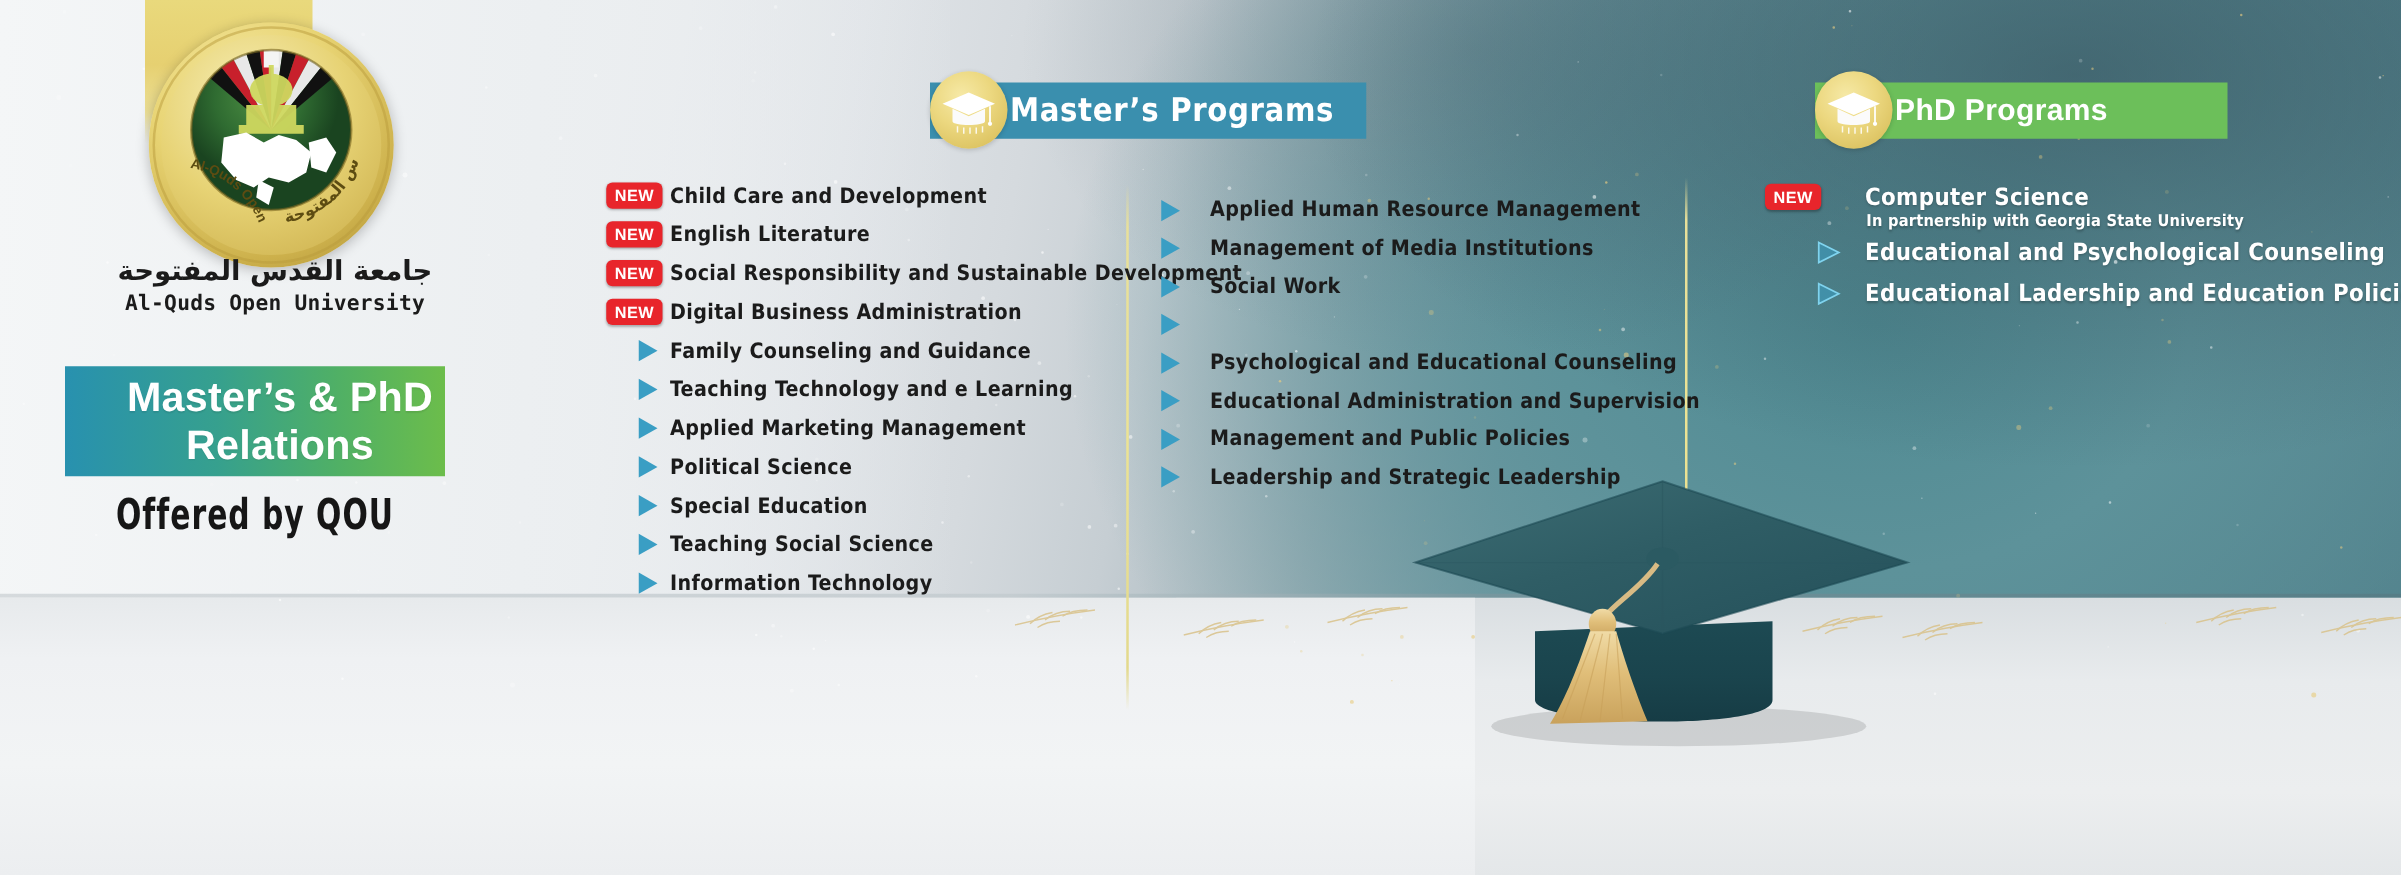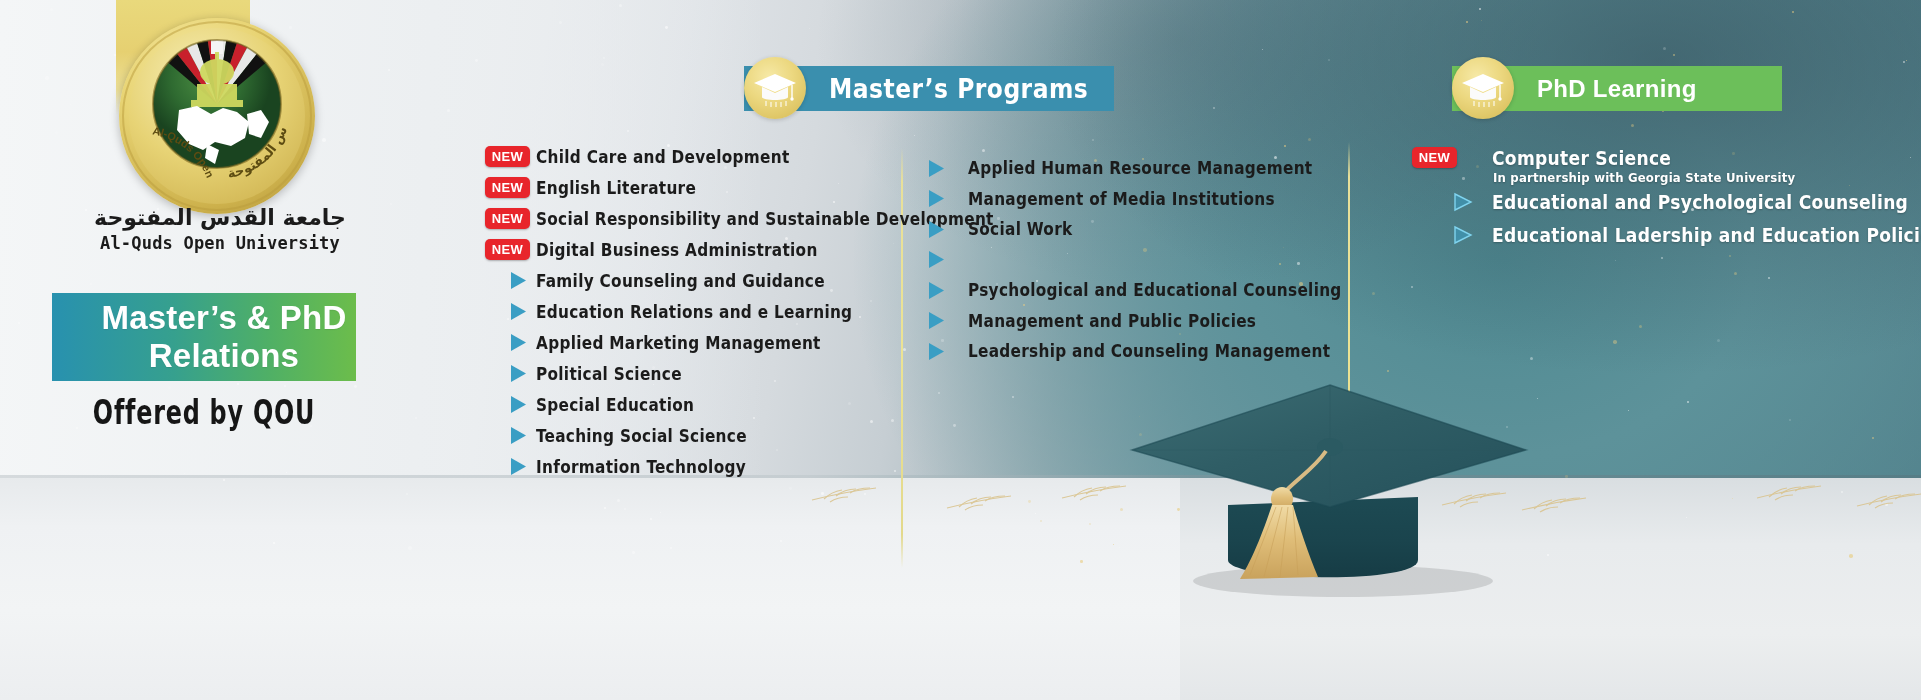--- a/index.html
+++ b/index.html
@@ -100,21 +100,21 @@
     position:absolute; left:52px; top:392px; width:304px; text-align:center;
     font-size:34px; font-weight:bold; color:#161616;
     font-family:"DejaVu Sans Condensed","Liberation Sans Narrow","Liberation Sans", sans-serif;
     transform:scaleX(.78); transform-origin:center;
     letter-spacing:1px;
   }
 
   
   .badge { position:absolute; height:45px; display:flex; align-items:center; }
   .badge-bar {
-    height:45px; display:flex; align-items:center; padding-left:85px; padding-right:26px;
+    height:45px; display:flex; align-items:center; padding-left:64px; padding-right:26px;
     color:#fff; font-weight:bold;
   }
   .badge-masters .badge-bar {
     background:#3a8fae; font-size:26px;
     font-family:"DejaVu Sans Condensed","Liberation Sans Narrow","Liberation Sans", sans-serif;
     letter-spacing:.5px;
   }
   .badge-phd .badge-bar {
     background:#6cbf5a; font-size:24px;
     font-family:"Liberation Sans", sans-serif;
@@ -529,21 +529,21 @@
           <line x1="23" y1="34" x2="23" y2="39"></line>
           <line x1="28" y1="34" x2="28" y2="39"></line>
           <line x1="33" y1="33" x2="33" y2="38"></line>
         </g>
       </svg>
     </div>
   </div>
 
   <div class="badge badge-phd" style="left:1452px; top:66px;">
     <div class="badge-bar" style="width:330px;">
-      <span>PhD Learning</span>
+      <span>PhD Programs</span>
     </div>
     <div class="badge-coin">
       <svg width="44" height="40" viewBox="0 0 44 40">
         <polygon points="22,6 43,15 22,24 1,15" fill="#ffffff"></polygon>
         <path d="M9 19 L9 29 C9 33 35 33 35 29 L35 19 L22 25 Z" fill="#fbfbfb"></path>
         <path d="M39 17 L39 30" stroke="#ffffff" stroke-width="1.4" fill="none"></path>
         <circle cx="39" cy="31" r="1.7" fill="#ffffff"></circle>
         <g stroke="#ffffff" stroke-width="1.2" opacity=".85">
           <line x1="13" y1="33" x2="13" y2="38"></line>
           <line x1="18" y1="34" x2="18" y2="39"></line>
@@ -632,21 +632,21 @@
         <span class="pname">Family Counseling and Guidance</span>
       </div>
       <div class="prow">
         <span style="display:inline-flex;align-items:center;width:45px;padding-left:22px;">
           <span class="arrow-solid">
             <svg width="19" height="19" viewBox="0 0 19 19">
               <polygon points="2,1 17,9.5 2,18" fill="#3a9ec4"></polygon>
             </svg>
           </span>
         </span>
-        <span class="pname">Education Relations and e  Learning</span>
+        <span class="pname">Teaching Technology and e  Learning</span>
       </div>
       <div class="prow">
         <span style="display:inline-flex;align-items:center;width:45px;padding-left:22px;">
           <span class="arrow-solid">
             <svg width="19" height="19" viewBox="0 0 19 19">
               <polygon points="2,1 17,9.5 2,18" fill="#3a9ec4"></polygon>
             </svg>
           </span>
         </span>
         <span class="pname">Applied Marketing Management</span>
@@ -744,31 +744,41 @@
         <span class="pname">Psychological and Educational Counseling</span>
       </div>
       <div class="prow">
         <span style="display:inline-flex;align-items:center;width:24px;">
           <span class="arrow-solid">
             <svg width="19" height="19" viewBox="0 0 19 19">
               <polygon points="2,1 17,9.5 2,18" fill="#3a9ec4"></polygon>
             </svg>
           </span>
         </span>
+        <span class="pname">Educational Administration and Supervision</span>
+      </div>
+      <div class="prow">
+        <span style="display:inline-flex;align-items:center;width:24px;">
+          <span class="arrow-solid">
+            <svg width="19" height="19" viewBox="0 0 19 19">
+              <polygon points="2,1 17,9.5 2,18" fill="#3a9ec4"></polygon>
+            </svg>
+          </span>
+        </span>
         <span class="pname">Management and Public Policies</span>
       </div>
       <div class="prow">
         <span style="display:inline-flex;align-items:center;width:24px;">
           <span class="arrow-solid">
             <svg width="19" height="19" viewBox="0 0 19 19">
               <polygon points="2,1 17,9.5 2,18" fill="#3a9ec4"></polygon>
             </svg>
           </span>
         </span>
-        <span class="pname">Leadership and Counseling Management</span>
+        <span class="pname">Leadership and Strategic Leadership</span>
       </div>
     </div>
 
   <div class="col col-light" id="col-phd" style="left:1412px; top:141px;">
       <div class="prow">
         <span style="display:inline-flex;align-items:center;width:62px;">
           <span class="newtag">NEW</span>
         </span>
         <span class="pname">Computer Science</span>
       </div>

